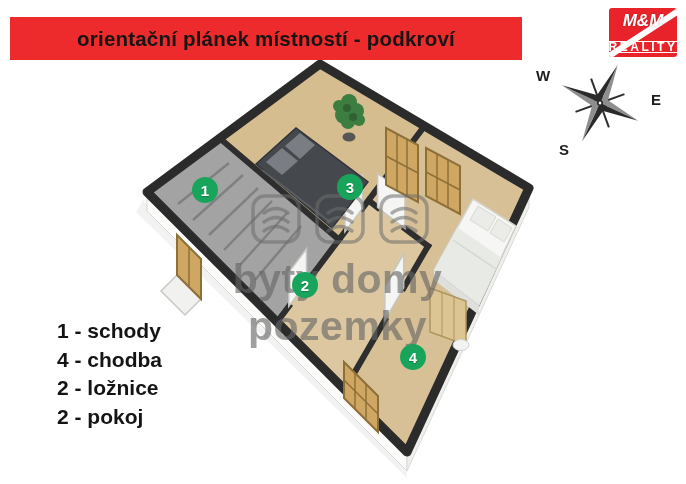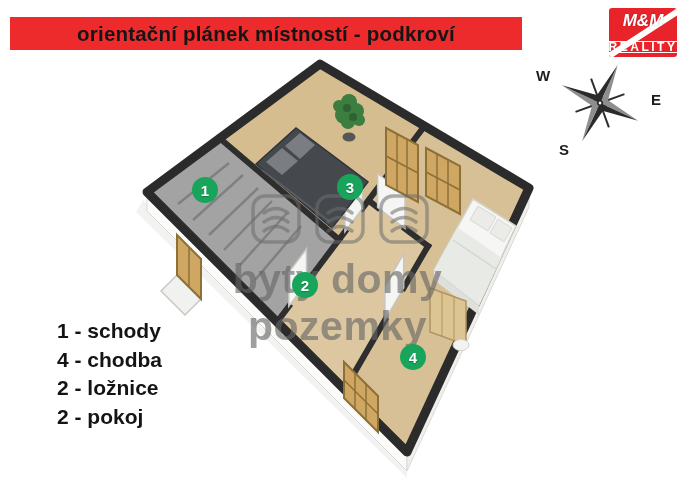--- a/index.html
+++ b/index.html
@@ -1,21 +1,21 @@
 <!DOCTYPE html>
 <html><head>
 <meta charset="utf-8">
 <style>
   html,body{margin:0;padding:0;}
   body{background:#e9e9e9;font-family:"Liberation Sans",sans-serif;}
   #stage{position:relative;width:686px;height:484px;background:#ffffff;overflow:hidden;margin:0 auto;}
   .abs{position:absolute;}
 
   
-  .banner{left:10px;top:17px;width:512px;height:33px;background:#ee2b2c;display:flex;align-items:center;justify-content:center;z-index:6;}
+  .banner{left:10px;top:17px;width:512px;height:43px;background:#ee2b2c;display:flex;align-items:center;justify-content:center;z-index:6;}
   .banner span{font-size:20.5px;font-weight:bold;color:#151515;letter-spacing:.2px;}
 
   
   .logo{left:609px;top:8px;width:68px;height:49px;background:#e8232a;border-radius:3px;overflow:hidden;z-index:6;}
   .logo .stripe{position:absolute;left:-18px;top:21px;width:110px;height:6px;background:#ffffff;transform:rotate(-33deg);}
   .logo .mm{position:absolute;top:3px;left:0;width:100%;text-align:center;color:#ffffff;font-size:17px;font-weight:bold;font-style:italic;text-shadow:0 0 2px rgba(0,0,0,.25);}
   .logo .reality{position:absolute;bottom:4px;left:50%;transform:translateX(-50%);color:#ffffff;font-size:12px;font-weight:bold;letter-spacing:2.5px;border:1px solid #ffffff;padding:0 8px;line-height:10px;}
 
   
   .compass-label{font-size:15px;font-weight:bold;color:#1d1d1d;z-index:6;}

